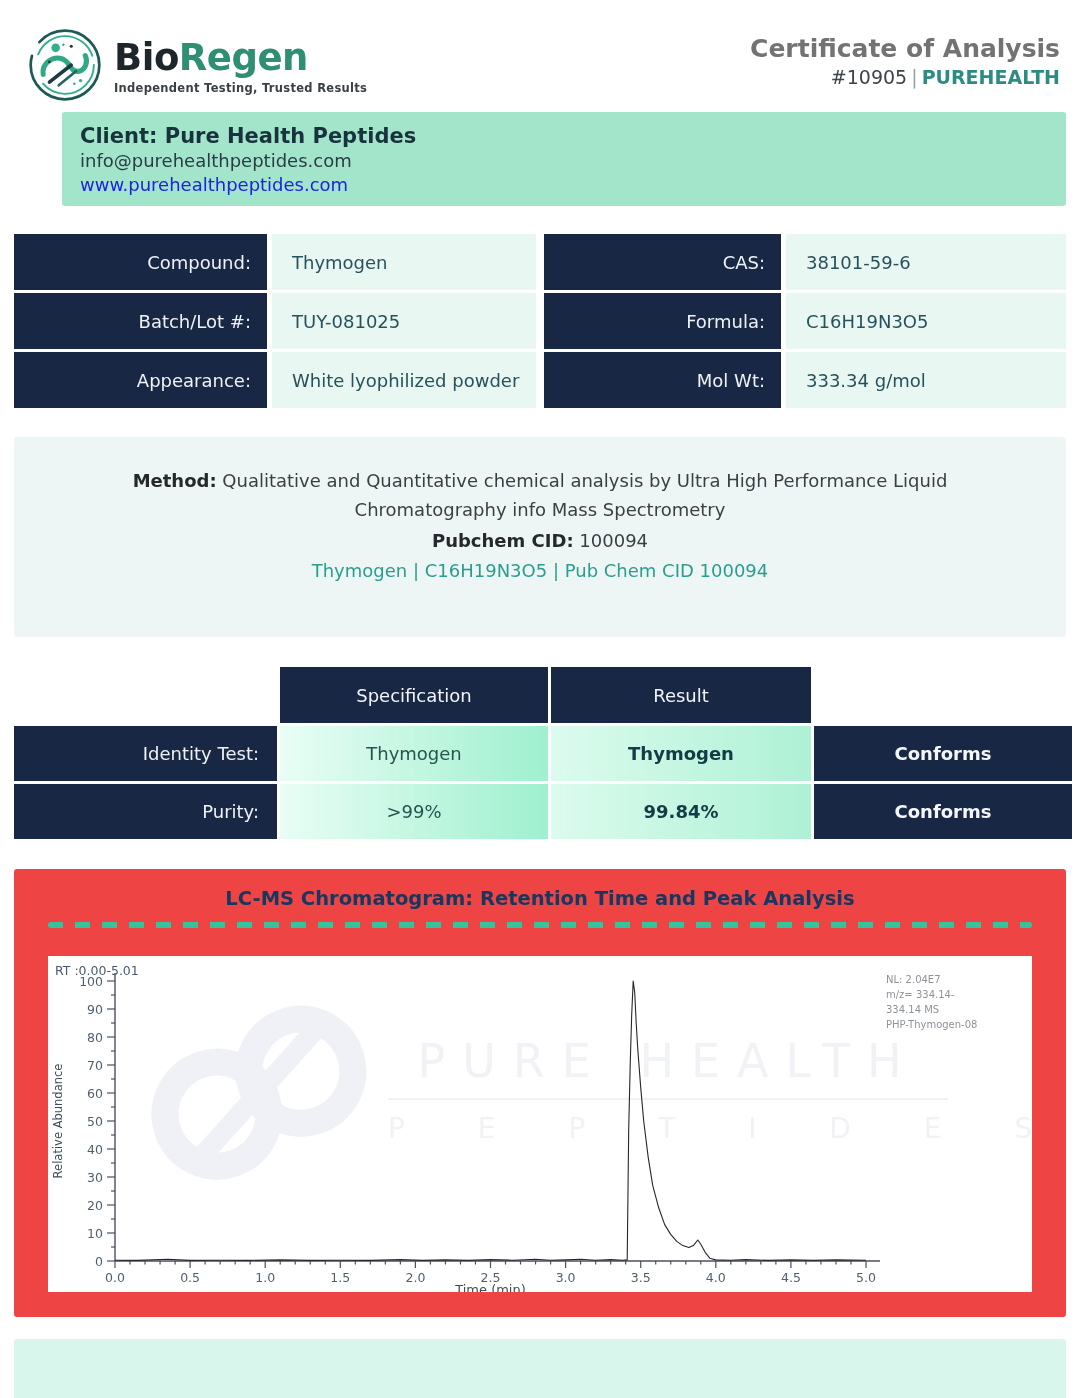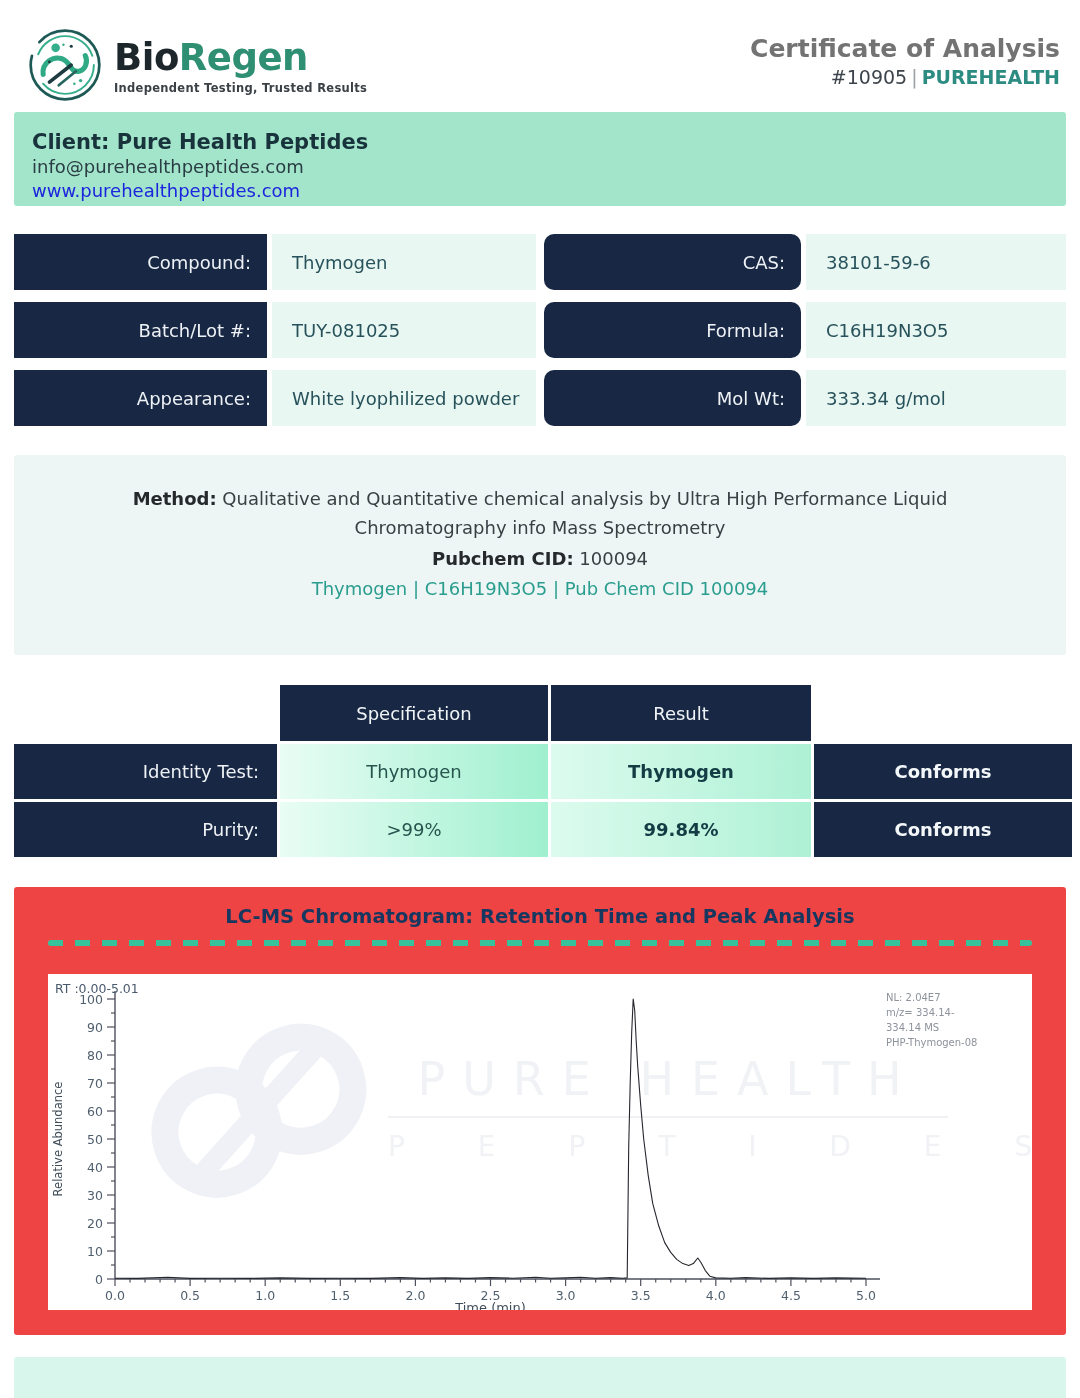--- a/index.html
+++ b/index.html
@@ -14,33 +14,33 @@
   .brand-bio { color:#1c262b; }
   .brand-regen { color:#2e8f72; }
   .tagline { font-size:11.5px; font-weight:bold; color:#3a4045; margin-top:4px; letter-spacing:0.3px; }
   .cert-block { text-align:right; padding-top:8px; }
   .cert-title { font-size:25px; font-weight:bold; color:#737373; }
   .cert-sub { font-size:19px; margin-top:3px; color:#3c434a; }
   .cert-sub .pipe { color:#9aa0a6; padding:0 4px; }
   .cert-brand { color:#2d8c82; font-weight:bold; }
 
   
-  .client-banner { background:#a2e5cb; border-radius:3px; padding:17px 18px; height:94px; }
+  .client-banner { background:#a2e5cb; border-radius:3px; padding:11px 18px; height:94px;margin-left:48px; }
   .client-name { font-size:21px; font-weight:bold; color:#18333b; line-height:1.25; }
   .client-email { font-size:18px; color:#2a3d44; line-height:1.3; }
   .client-web { font-size:18px; color:#1d24dd; line-height:1.3; cursor:pointer; }
 
   
   .info-tables { display:flex; gap:8px; margin-top:28px; }
-  .info-table { flex:1; display:flex; flex-direction:column; gap:12px; }
+  .info-table { flex:1; display:flex; flex-direction:column; gap:3px; }
   .info-row { display:flex; gap:5px; height:56px; }
   .cell-label { background:#182844; color:#eef2f6; display:flex; align-items:center; justify-content:flex-end; padding-right:16px; font-size:18px; }
   .cell-value { background:#e9f7f2; color:#27525b; display:flex; align-items:center; padding-left:20px; font-size:18px; flex:1; }
   .info-table.left .cell-label { width:253px; }
-  .info-table.right .cell-label { width:257px;border-radius:10px; }
+  .info-table.right .cell-label { width:237px; }
 
   
   .method-panel { background:#edf6f4; border-radius:3px; margin-top:29px; padding:30px 40px 28px; text-align:center; height:200px; }
   .method-line { font-size:18px; color:#3a3f44; line-height:1.6; }
   .method-label, .pubchem-label { font-weight:bold; color:#26292c; }
   .pubchem-line { font-size:18px; color:#3a3f44; line-height:1.6; margin-top:2px; }
   .method-link { font-size:18px; color:#2a9d8f; line-height:1.6; margin-top:2px; cursor:pointer; }
 
   
   .results-table { margin-top:30px; display:grid; grid-template-columns:263px 268px 260px 258px; column-gap:3px; row-gap:3px; }

